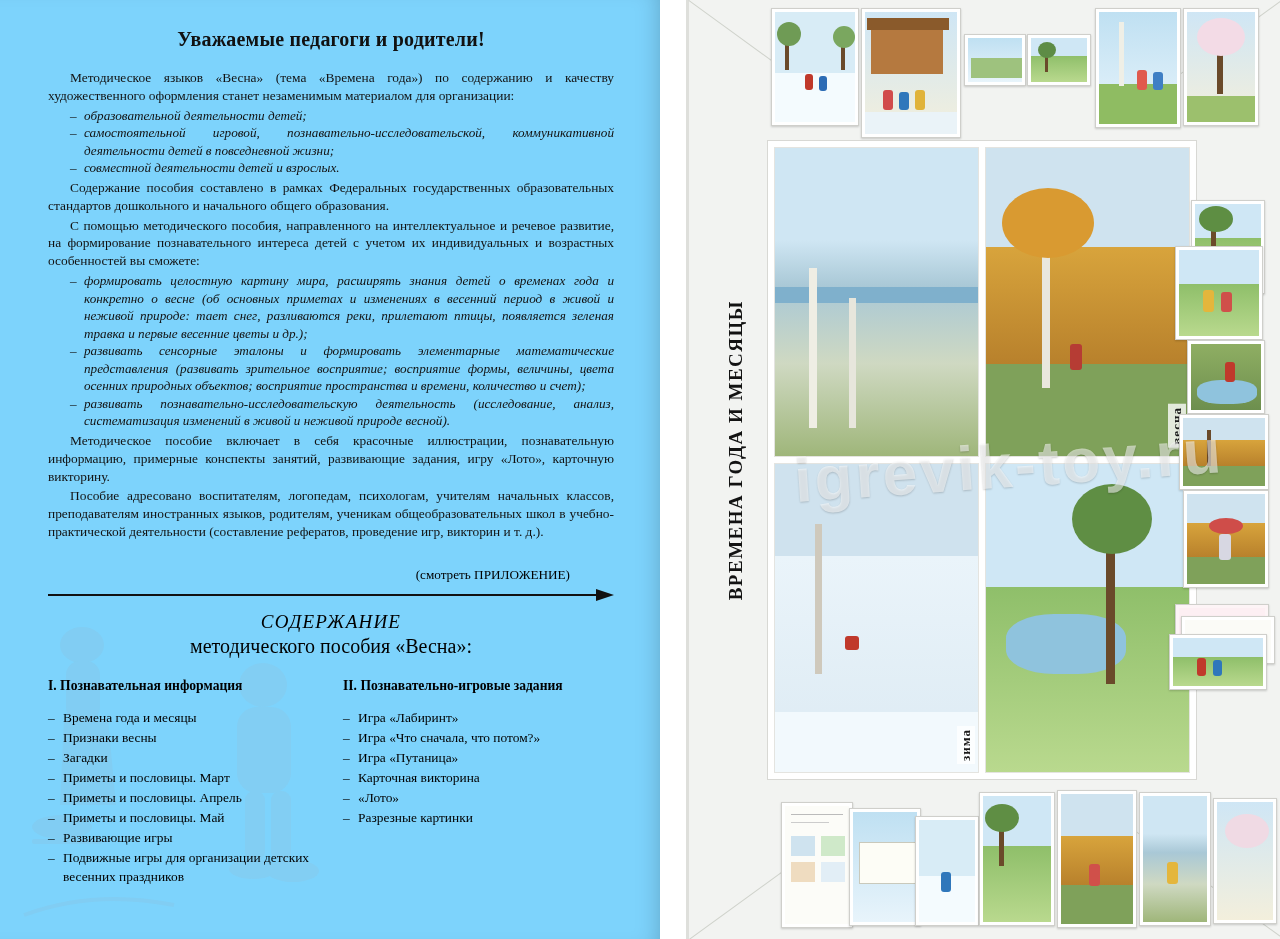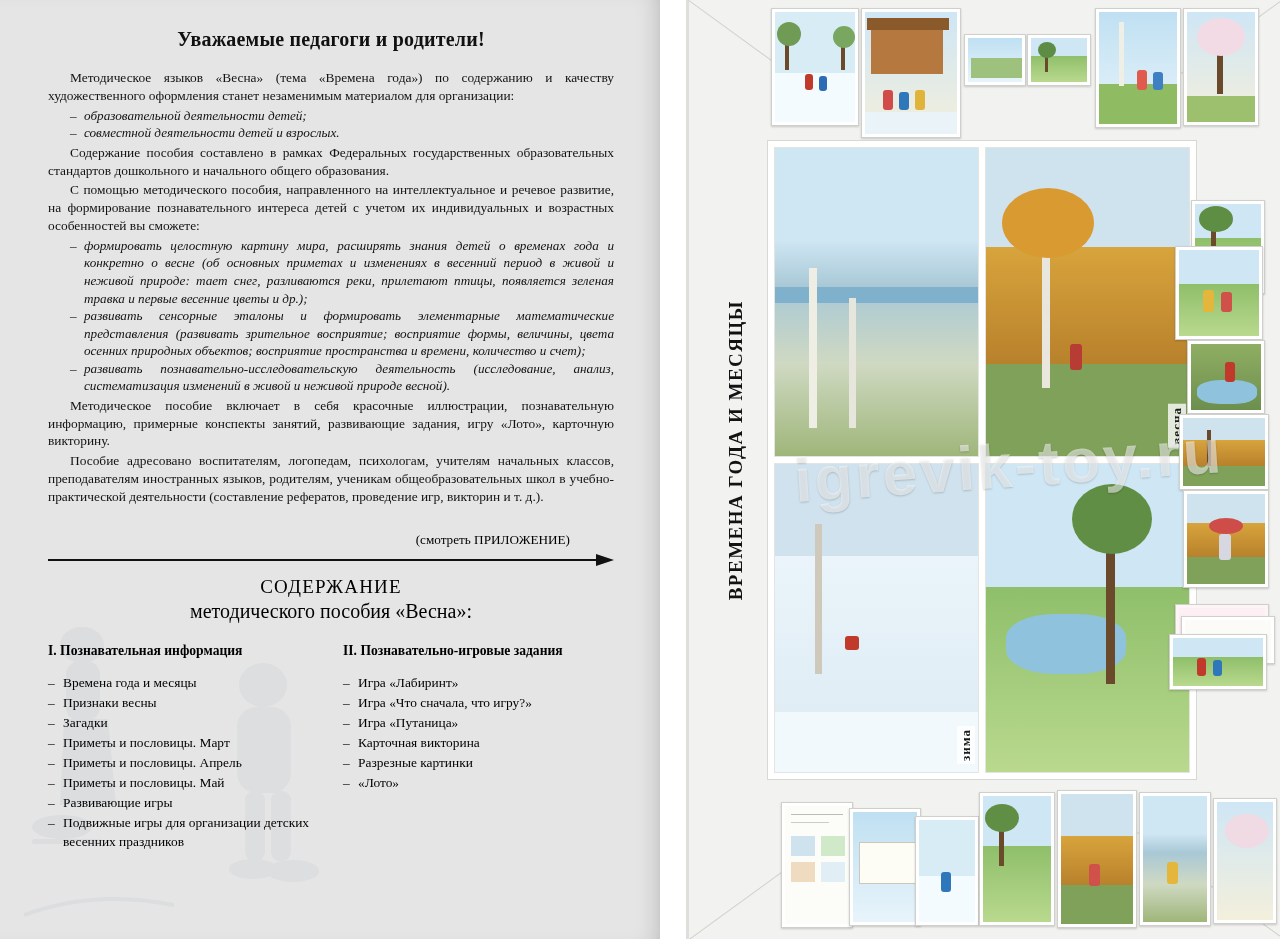--- a/index.html
+++ b/index.html
@@ -18,21 +18,21 @@
     position: absolute;
     inset: 0;
     display: flex;
   }
 
   
   .left-page {
     position: relative;
     width: 660px;
     height: 939px;
-    background: #e5e5e5;
+    background: #7dd3fc;
     box-shadow: inset -18px 0 26px -20px rgba(0,0,0,0.25);
     overflow: hidden;
   }
   .left-inner {
     position: relative;
     padding: 18px 46px 0 48px;
     z-index: 3;
   }
   h1.doc-title {
     font-size: 20px;
@@ -95,20 +95,21 @@
     border-top: 6px solid transparent;
     border-bottom: 6px solid transparent;
     border-left: 18px solid #111;
   }
   h2.contents-title {
     text-align: center;
     font-size: 19px;
     margin: 8px 0 2px 0;
     font-weight: normal;
     letter-spacing: 1.2px;
+    font-style: italic;
   }
   h3.contents-sub {
     text-align: center;
     font-size: 20px;
     margin: 0 0 20px 0;
     font-weight: normal;
   }
   .cols {
     display: flex;
     gap: 24px;
@@ -289,20 +290,21 @@
       </g>
     </svg>
 
     <div class="left-inner">
       <h1 class="doc-title">Уважаемые педагоги и родители!</h1>
 
       <p class="body-par">Методическое языков «Весна» (тема «Времена года») по содержанию и качеству художественного оформления станет незаменимым материалом для организации:</p>
 
       <ul class="dash-list">
         <li>образовательной деятельности детей;</li>
+        <li>самостоятельной игровой, познавательно-исследовательской, коммуникативной деятельности детей в повседневной жизни;</li>
         <li>совместной деятельности детей и взрослых.</li>
       </ul>
 
       <p class="body-par">Содержание пособия составлено в рамках Федеральных государственных образовательных стандартов дошкольного и начального общего образования.</p>
       <p class="body-par">С помощью методического пособия, направленного на интеллектуальное и речевое развитие, на формирование познавательного интереса детей с учетом их индивидуальных и возрастных особенностей вы сможете:</p>
 
       <ul class="dash-list">
         <li>формировать целостную картину мира, расширять знания детей о временах года и конкретно о весне (об основных приметах и изменениях в весенний период в живой и неживой природе: тает снег, разливаются реки, прилетают птицы, появляется зеленая травка и первые весенние цветы и др.);</li>
         <li>развивать сенсорные эталоны и формировать элементарные математические представления (развивать зрительное восприятие; восприятие формы, величины, цвета осенних природных объектов; восприятие пространства и времени, количество и счет);</li>
         <li>развивать познавательно-исследовательскую деятельность (исследование, анализ, систематизация изменений в живой и неживой природе весной).</li>
@@ -332,25 +334,25 @@
             <li>Приметы и пословицы. Апрель</li>
             <li>Приметы и пословицы. Май</li>
             <li>Развивающие игры</li>
             <li>Подвижные игры для организации детских весенних праздников</li>
           </ul>
         </div>
         <div class="col">
           <h4>II. Познавательно-игровые задания</h4>
           <ul>
             <li>Игра «Лабиринт»</li>
-            <li>Игра «Что сначала, что игру?»</li>
+            <li>Игра «Что сначала, что потом?»</li>
             <li>Игра «Путаница»</li>
             <li>Карточная викторина</li>
+            <li>«Лото»</li>
             <li>Разрезные картинки</li>
-            <li>«Лото»</li>
           </ul>
         </div>
       </div>
     </div>
   </div>
 
   <div class="right-page">
     <div class="board">
 
       <div class="seam" style="left:0;   top:0;   width:210px; transform: rotate(36deg);"></div>

